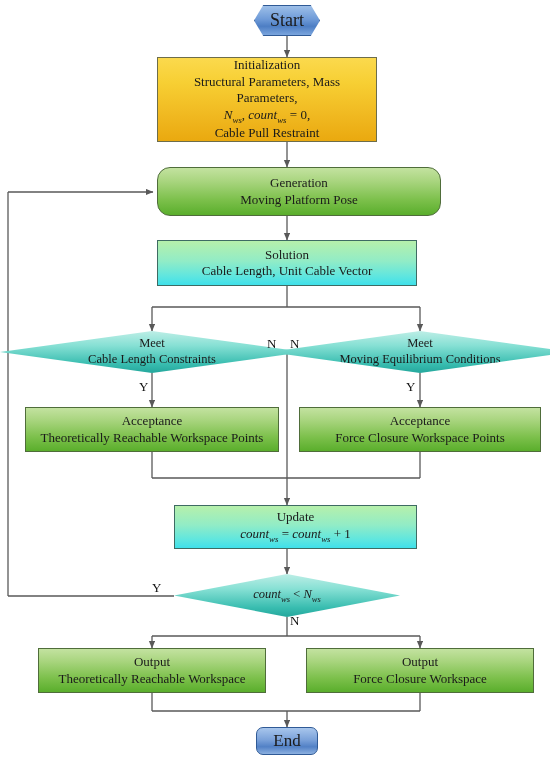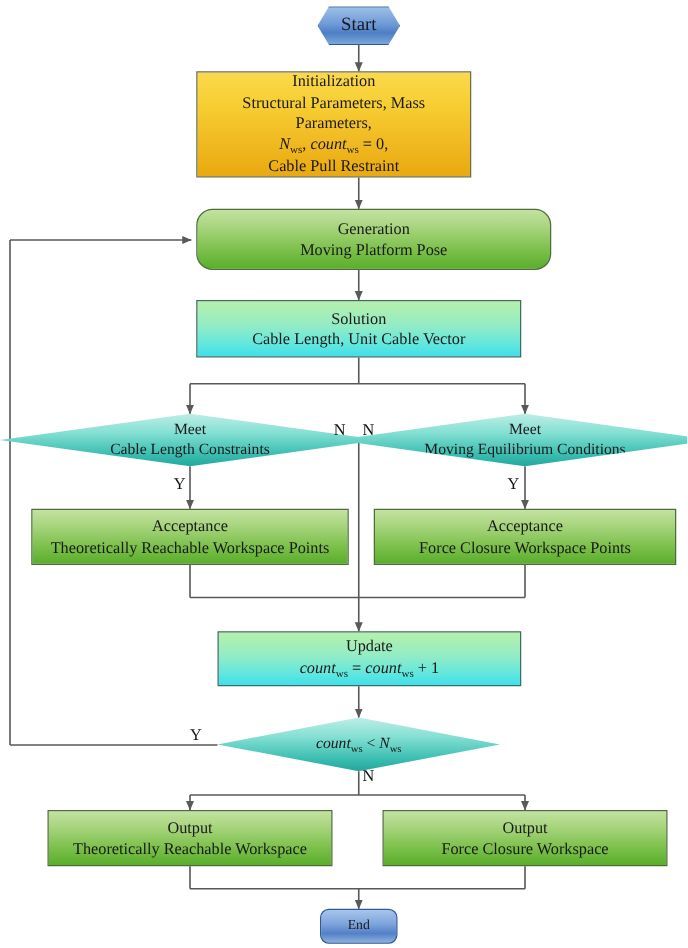--- a/index.html
+++ b/index.html
@@ -31,29 +31,29 @@
     line-height:1.26;
     z-index:2;
   }
   .node .txt{ width:100%; padding:0 4px; }
 
   
   .hexnode{
     background:linear-gradient(180deg,#9dbfe8 0%,#6f9bd8 45%,#4d7ec4 70%,#7aa5dd 100%);
     border:1px solid #2f5a96;
     clip-path:polygon(14% 0%,86% 0%,100% 50%,86% 100%,14% 100%,0% 50%);
-    font-size:15px;
+    font-size:18px;
   }
   
   .endnode{
     background:linear-gradient(180deg,#a8c6ec 0%,#7ba2da 45%,#5281c6 72%,#88add f 100%);
     background:linear-gradient(180deg,#a8c6ec 0%,#7ba2da 45%,#5281c6 72%,#8cb0e0 100%);
     border:1px solid #2f5a96;
     border-radius:7px;
-    font-size:11px;
+    font-size:17px;
   }
   
   .orange{
     background:linear-gradient(180deg,#fbd94d 0%,#f7cf33 30%,#f0b820 70%,#eaa90f 100%);
     border:1px solid #6d6d4a;
     font-size:13px;
   }
   
   .green{
     background:linear-gradient(180deg,#c3e2a0 0%,#a9d57f 28%,#7cc04b 68%,#5aae2c 100%);
@@ -75,21 +75,21 @@
   .diamond .txt{ padding:0 20px; }
 
   .lbl{
     position:absolute;
     font-size:13px;
     color:#111;
     z-index:3;
     font-family:"Liberation Serif", serif;
   }
   .mathi{ font-style:italic; }
-  sub{ font-size:0.68em; }
+  sub{ font-size:0.68em; font-style:italic; }
 </style>
 </head>
 <body>
 
 <div id="canvas">
 
   <svg id="wires" viewBox="0 0 550 758">
     <defs>
       <marker id="arw" markerWidth="9" markerHeight="9" refX="7.2" refY="3.2" orient="auto" markerUnits="userSpaceOnUse">
         <path d="M0,0 L7.6,3.2 L0,6.4 z" fill="#595959"></path>

